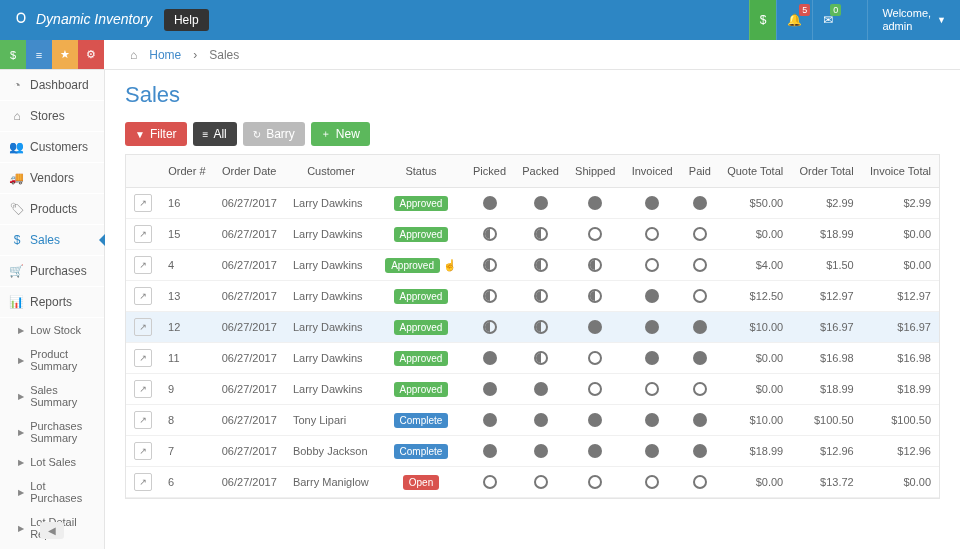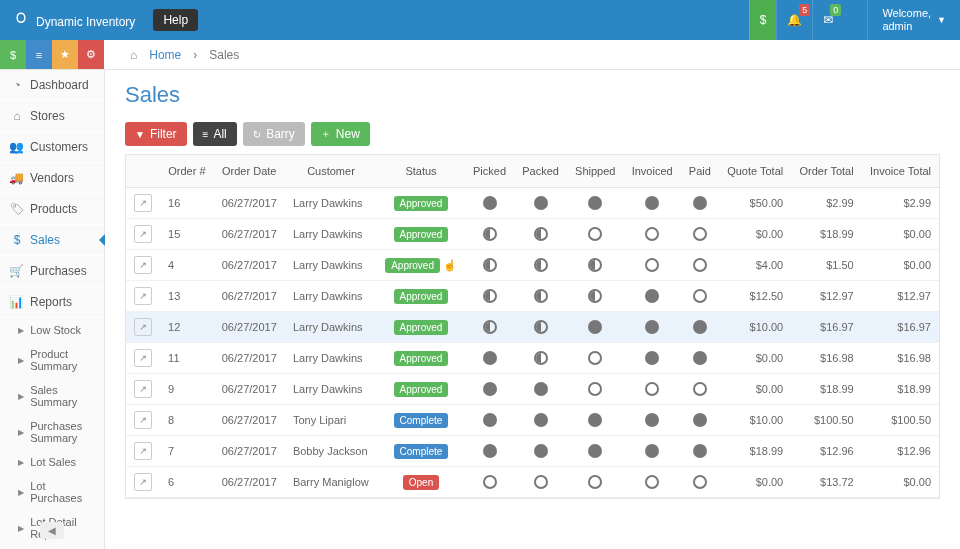--- a/index.html
+++ b/index.html
@@ -1,21 +1,21 @@
 <!DOCTYPE html>
 <html><head>
 <meta charset="utf-8">
 <style>
 * { margin: 0; padding: 0; box-sizing: border-box; }
 body { font-family: "Helvetica Neue", Arial, sans-serif; font-size: 12px; color: #555; background: #fff; }
 
 .topbar { background: #2d86c4; height: 40px; display: flex; align-items: center; color: #fff; }
-.topbar .brand { display: flex; align-items: flex-end; padding: 0 12px; font-size: 12px; font-weight: 500; }
+.topbar .brand { display: flex; align-items: flex-start; padding: 0 12px; font-size: 14px; font-weight: 500; font-style: italic; }
 .topbar .brand-icon { width: 18px; height: 18px; margin-right: 6px; display: inline-block; }
-.topbar .help-btn { background: #333; color: #fff; padding: 4px 10px; border-radius: 3px; font-size: 12px; margin-left: 6px; }
+.topbar .help-btn { background: #333; color: #fff; padding: 4px 10px; border-radius: 3px; font-size: 12px; }
 .topbar .spacer { flex: 1; }
 .topbar .right-item { position: relative; padding: 0 10px; height: 40px; display: flex; align-items: center; border-left: 1px solid rgba(255,255,255,0.15); cursor: pointer; }
 .topbar .right-item .badge { position: absolute; top: 4px; right: 2px; font-size: 9px; border-radius: 2px; padding: 1px 3px; }
 .topbar .dollar-box { background: #4cae4c; color: #fff; }
 .topbar .welcome { font-size: 11px; line-height: 1.2; padding: 16px 14px; margin-left: 24px; }
 
 .action-strip { height: 30px; display: flex; align-items: stretch; border-bottom: 1px solid #e5e5e5; }
 .action-strip .sq { width: 26px; display: flex; align-items: center; justify-content: center; color: #fff; font-size: 11px; cursor: pointer; }
 .sq.green { background: #5cb85c; } .sq.blue { background: #428bca; } .sq.orange { background: #f0ad4e; } .sq.red { background: #d9534f; }
 .action-strip .crumbs { display: flex; align-items: center; padding-left: 20px; font-size: 12px; color: #777; }

